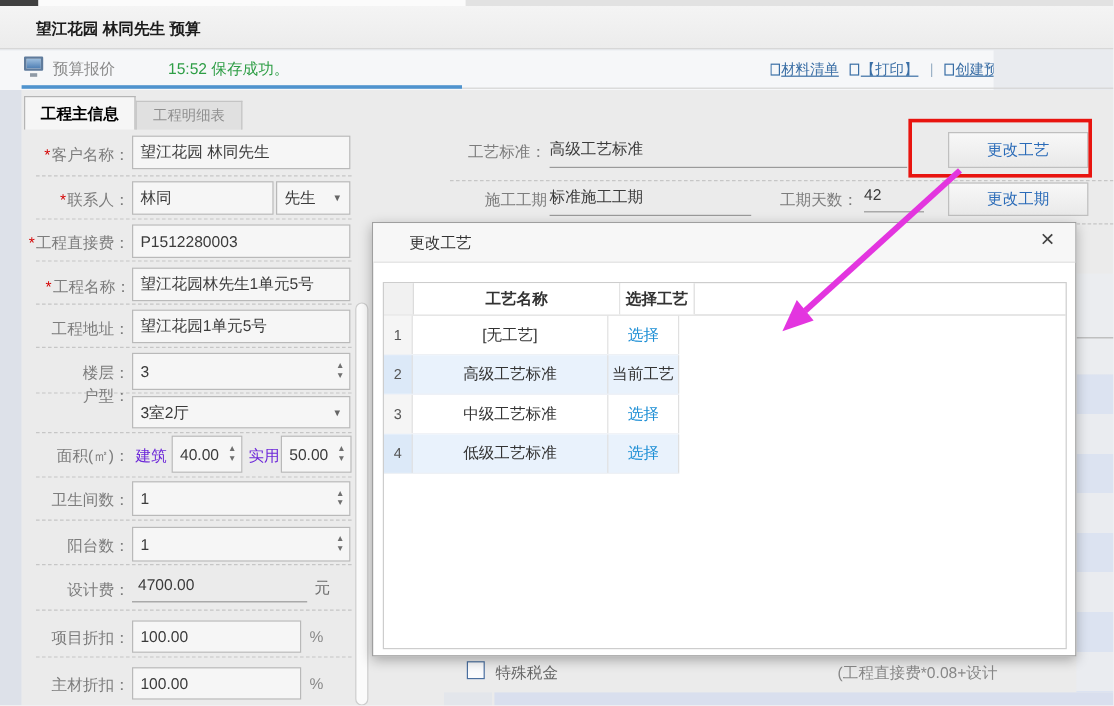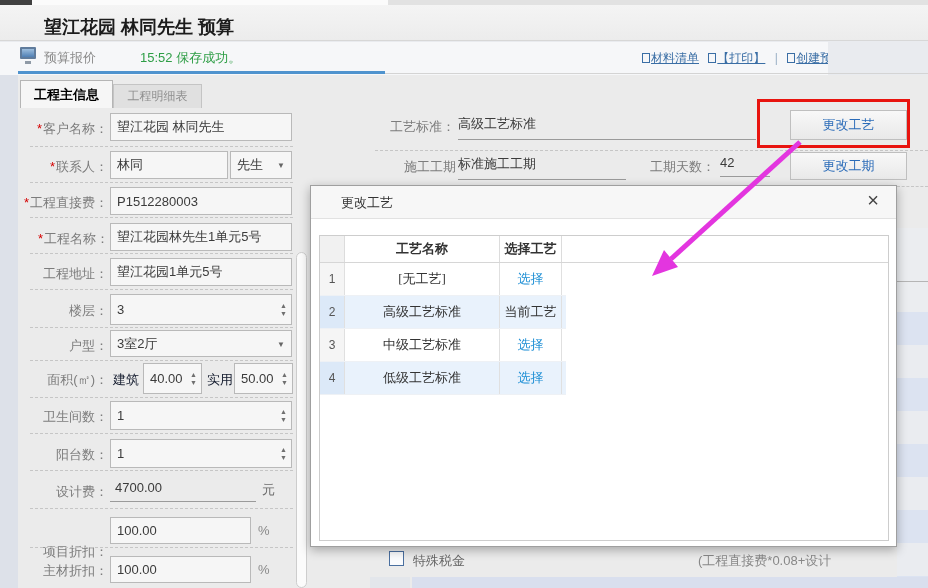--- a/index.html
+++ b/index.html
@@ -8,21 +8,21 @@
   #stage { position:relative; width:928px; height:588px; background:#e9ebef; overflow:hidden; }
 
   
   .topstrip { position:absolute; top:0; left:0; width:928px; height:5px; background:#e2e2e2; }
   .topstrip .dark { position:absolute; left:0; top:0; width:32px; height:5px; background:#404040; }
   .topstrip .lite { position:absolute; left:32px; top:0; width:356px; height:5px; background:#fbfbfb; }
 
   
   .titlebar { position:absolute; top:5px; left:0; width:928px; height:36px;
     background:linear-gradient(#f4f4f4,#ececec); border-bottom:1px solid #d7d7d7; }
-  .titlebar .t { position:absolute; left:44px; top:10px; font-size:18px; font-weight:bold; color:#1c1c1c; }
+  .titlebar .t { position:absolute; left:30px; top:10px; font-size:13px; font-weight:bold; color:#1c1c1c; }
 
   
   .toolbar { position:absolute; top:42px; left:0; width:828px; height:33px; background:#f6f7f9; }
   .monitor { position:absolute; left:20px; top:5px; width:16px; height:12px;
     border:2px solid #5f7b9c; background:linear-gradient(#9dbede,#4f7fb4); border-radius:1px; }
   .monitor:after { content:""; position:absolute; left:3px; top:12px; width:6px; height:3px; background:#8f9aa6; }
   .sec-label { position:absolute; left:44px; top:7px; font-size:13px; color:#8b8b8b; }
   .status { position:absolute; left:140px; top:7px; font-size:13px; color:#2e9e46; }
   .toplinks { position:absolute; right:0; top:8px; width:186px; height:20px; overflow:hidden;
     font-size:12px; color:#3a6ea5; white-space:nowrap; }
@@ -49,21 +49,21 @@
   .req { color:#d40000; margin-right:1px; }
   .tbox { position:absolute; background:#f6f6f6; border:1px solid #b9b9b9; font-size:13px; color:#3b3b3b;
     display:flex; align-items:center; padding:0 6px; }
   .spin-arrows { position:absolute; right:4px; top:50%; transform:translateY(-50%);
     display:flex; flex-direction:column; font-size:7px; color:#6f6f6f; line-height:8px; }
   .sel-arrow { position:absolute; right:6px; top:50%; transform:translateY(-50%); font-size:8px; color:#666; }
   .uline { position:absolute; font-size:13px; color:#3b3b3b; border-bottom:1px solid #9a9a9a;
     padding-bottom:6px; white-space:nowrap; }
   .dash { position:absolute; height:0; border-top:1px dashed #c6c6c6; }
   .unit { position:absolute; font-size:13px; color:#8a8a8a; }
-  .inlbl { position:absolute; font-size:13px; color:#0f172a; }
+  .inlbl { position:absolute; font-size:13px; color:#6d28d9; }
   .btn { position:absolute; background:linear-gradient(#f8f8f8,#e9e9e9); border:1px solid #bfbfbf;
     color:#2a6bb8; font-size:13px; display:flex; align-items:center; justify-content:center; cursor:pointer; }
 
   .redbox { position:absolute; left:757px; top:99px; width:153px; height:49px;
     border:3px solid #e8140f; z-index:20; }
 
   
   .sliver-top { position:absolute; left:897px; top:228px; width:31px; height:84px; background:#ebedf0; }
   .sliver-line { position:absolute; left:897px; top:281px; width:31px; height:1px; background:#b5b5b5; }
   .sliver { position:absolute; left:897px; top:312px; width:31px; height:265px;
@@ -82,21 +82,21 @@
   .modal-close { position:absolute; right:12px; top:3px; font-size:20px; color:#444; cursor:pointer;
     width:22px; height:26px; text-align:center; }
   .modal-body { position:absolute; left:8px; top:49px; width:570px; height:306px;
     border:1px solid #cdcdcd; background:#fff; }
   .mrow { display:flex; width:246px; border-bottom:1px solid #eef1f5; }
   .mrow.hdr { height:27px; border-bottom:1px solid #d6d6d6; width:568px; }
   .mrow.body { height:33px; }
   .mc { display:flex; align-items:center; justify-content:center; border-right:1px solid #e0e0e0;
     font-size:13px; color:#333; }
   .mc.num { width:25px; font-size:12px; color:#555; background:#f5f5f5; }
-  .mc.name { width:155px;font-family:Liberation Serif, serif; }
+  .mc.name { width:172px; }
   .mc.act { width:62px; }
   .mrow.hdr .mc { font-weight:bold; background:#fff; border-right:1px solid #dcdcdc; }
   .mrow.hdr .mc.num { background:#f1f1f1; }
   .mrow.blue { background:#e9f2fc; }
   .mrow.blue .mc.num { background:#dce9f8; }
   .linktxt { color:#1e8fd5; cursor:pointer; }
 
   
   .checkbox { position:absolute; left:389px; top:551px; width:15px; height:15px;
     background:#fafbfd; border:1px solid #4a6f9f; }
@@ -178,21 +178,21 @@
   <div class="lbl" style="top:302px;">楼层：</div>
   <div class="tbox" style="left:110px;top:294px;width:182px;height:31px;">
       <span>3</span>
     <span class="spin-arrows">
         <span>▲</span>
         <span>▼</span>
       </span>
     </div>
   <div class="dash" style="left:30px;top:327px;width:263px;"></div>
 
-  <div class="lbl" style="top:337px;padding-left:20px;">户型：</div>
+  <div class="lbl" style="top:321px;padding-left:20px;">户型：</div>
   <div class="tbox" style="left:110px;top:330px;width:182px;height:27px;">
       <span>3室2厅</span>
       <span class="sel-arrow">▼</span>
     </div>
   <div class="dash" style="left:30px;top:360px;width:263px;"></div>
 
   <div class="lbl" style="top:371px;">面积(㎡)：</div>
   <div class="inlbl" style="left:113px;top:371px;">建筑</div>
   <div class="tbox" style="left:143px;top:363px;width:59px;height:31px;">
       <span>40.00</span>
@@ -229,21 +229,21 @@
         <span>▼</span>
       </span>
     </div>
   <div class="dash" style="left:30px;top:470px;width:263px;"></div>
 
   <div class="lbl" style="top:483px;">设计费：</div>
   <div class="uline" style="left:110px;top:480px;width:146px;padding-left:5px;">4700.00</div>
   <div class="unit" style="left:262px;top:481px;color:#6b6b6b;">元</div>
   <div class="dash" style="left:30px;top:508px;width:263px;"></div>
 
-  <div class="lbl" style="top:543px;">项目折扣：</div>
+  <div class="lbl" style="top:523px;">项目折扣：</div>
   <div class="tbox" style="left:110px;top:517px;width:141px;height:27px;">
       <span>100.00</span>
     </div>
   <div class="unit" style="left:258px;top:523px;">%</div>
   <div class="dash" style="left:30px;top:547px;width:263px;"></div>
 
   <div class="lbl" style="top:562px;">主材折扣：</div>
   <div class="tbox" style="left:110px;top:556px;width:141px;height:27px;">
       <span>100.00</span>
     </div>

